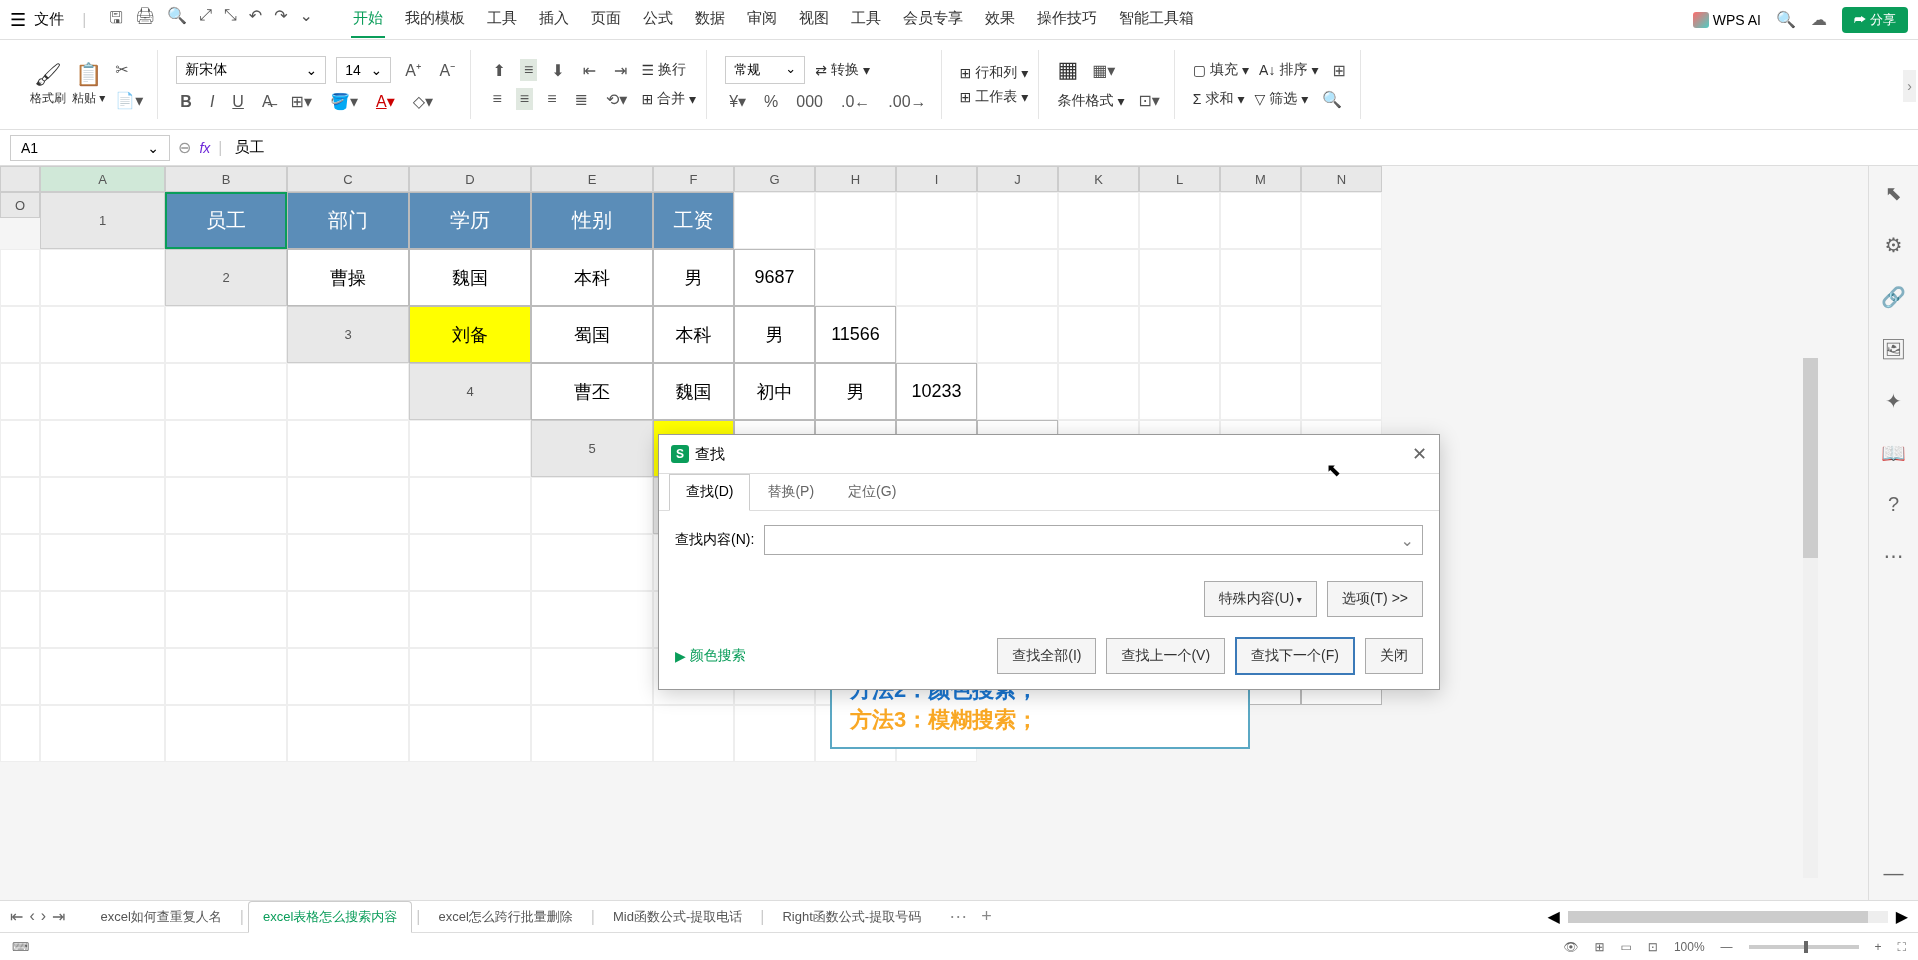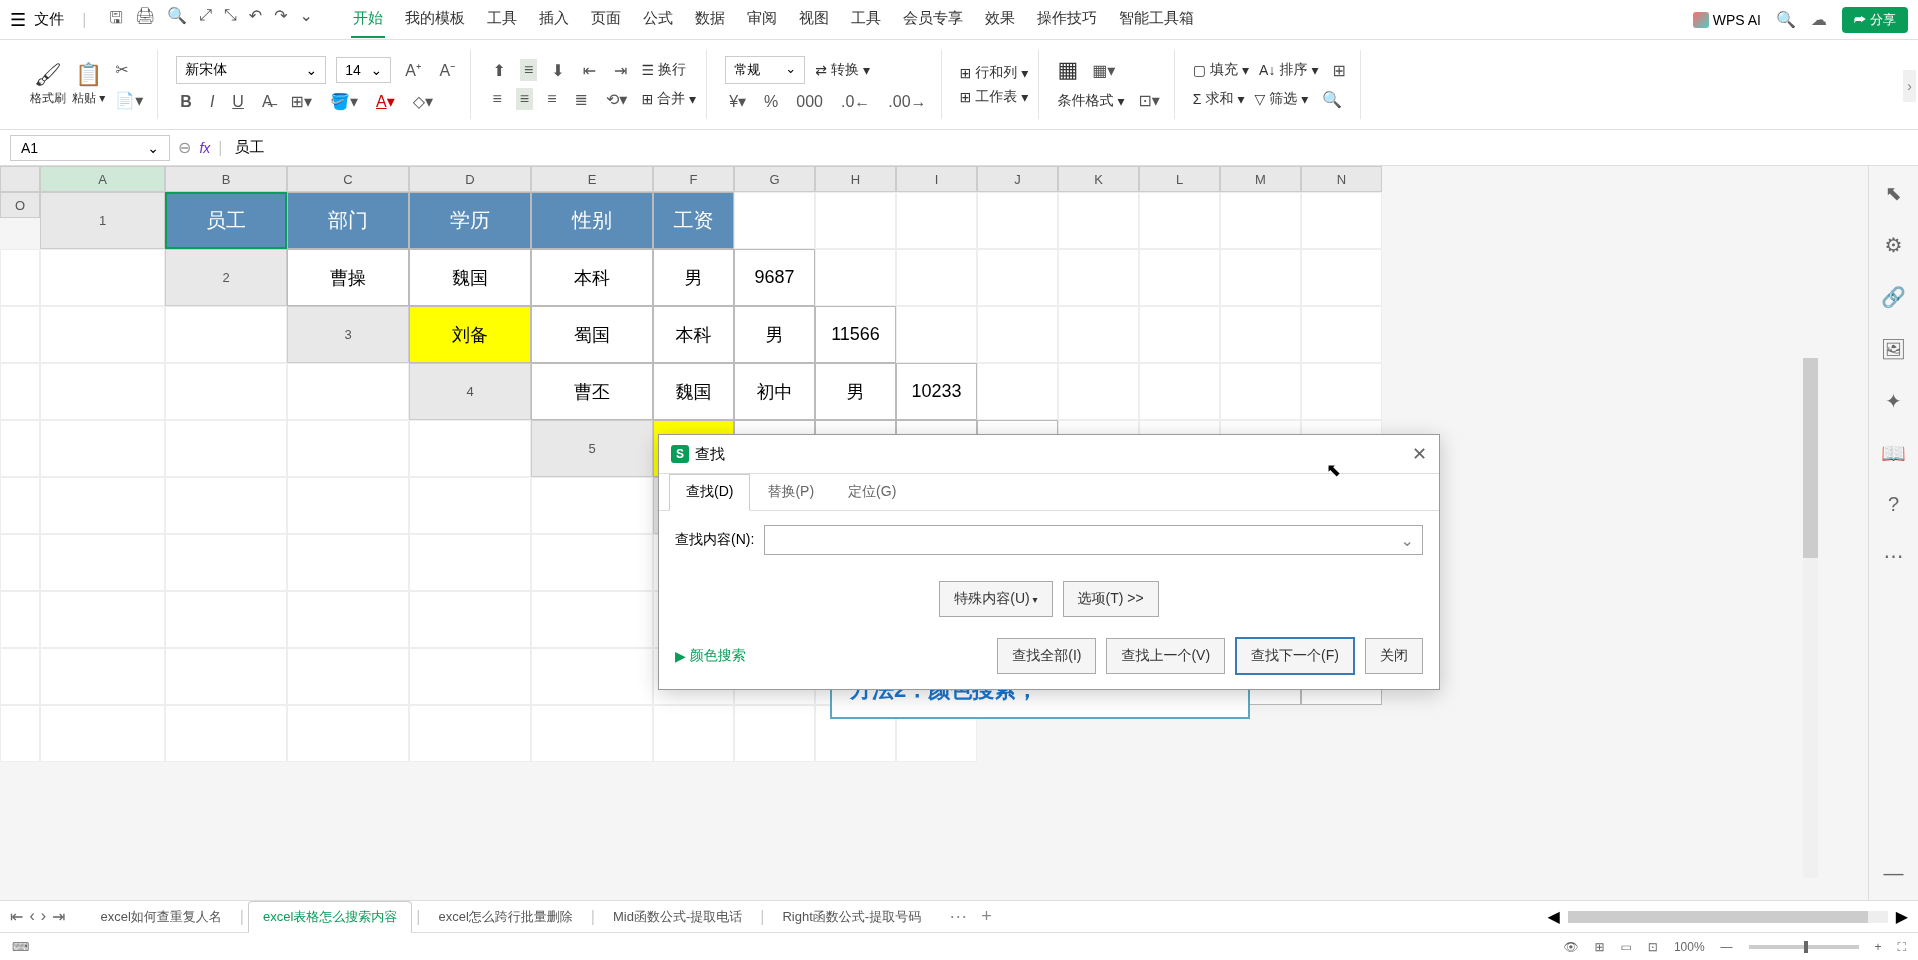--- a/index.html
+++ b/index.html
@@ -65,21 +65,21 @@
 .dialog-tab.active { border: 1px solid #ccc; border-bottom: 1px solid #fff; background: #fff; margin-bottom: -1px; color: #000; }
 .dialog-body { padding: 14px 16px; }
 .dialog-row { display: flex; align-items: center; gap: 10px; margin-bottom: 12px; }
 .dialog-row label { font-size: 14px; white-space: nowrap; }
 .dialog-input { flex: 1; border: 1px solid #aaa; height: 30px; padding: 0 8px; display: flex; align-items: center; justify-content: flex-end; }
 .dialog-actions { display: flex; justify-content: flex-end; gap: 10px; padding: 10px 16px 14px; align-items: center; }
 .dialog-actions .tip { margin-right: auto; color: #0a9d5a; font-size: 14px; display: flex; align-items: center; gap: 4px; }
 .dialog-btn { border: 1px solid #aaa; background: #f5f5f5; padding: 8px 14px; font-size: 14px; color: #333; }
 .dialog-btn.primary { border: 2px solid #3b7ab8; }
 .dialog-btn.dropdown::after { content: " ▾"; font-size: 10px; }
-.options-row { display: flex; justify-content: center; gap: 10px; padding: 0 16px 10px; }
+.options-row { display: flex; justify-content: flex-end; gap: 10px; padding: 0 16px 10px; }
 
 
 .info-box { position: absolute; left: 830px; top: 495px; width: 420px; border: 2px solid #5ba8c4; background: #fff; padding: 12px 18px; z-index: 50; }
 .info-box .line { font-size: 22px; font-weight: bold; }
 .info-box .p1 { color: #1976d2; }
 .info-box .p2 { color: #f9a825; }
 
 
 .right-sidebar { width: 50px; background: #f5f5f5; border-left: 1px solid #ddd; display: flex; flex-direction: column; align-items: center; padding-top: 15px; gap: 28px; }
 .right-sidebar .side-icon { font-size: 20px; color: #666; }
@@ -427,20 +427,21 @@
         <div class="cell" style="border: 1px solid rgb(238, 238, 238);"></div>
         <div class="cell" style="border: 1px solid rgb(238, 238, 238);"></div>
         <div class="cell" style="border: 1px solid rgb(238, 238, 238);"></div>
         <div class="cell" style="border: 1px solid rgb(238, 238, 238);"></div>
         <div class="cell" style="border: 1px solid rgb(238, 238, 238);"></div>
         <div class="cell" style="border: 1px solid rgb(238, 238, 238);"></div>
       </div>
 
     <div class="info-box">
       <div class="line p1">方法2：颜色搜索；</div>
+      <div class="line p2">方法3：模糊搜索；</div>
     </div>
 
     <div class="find-dialog">
       <div class="dialog-title">
         <span class="s-icon">S</span>
         <span>查找</span>
         <span class="close-x">✕</span>
       </div>
       <div class="dialog-tabs" id="dialog-tabs">
           <div class="dialog-tab active">查找(D)</div>

